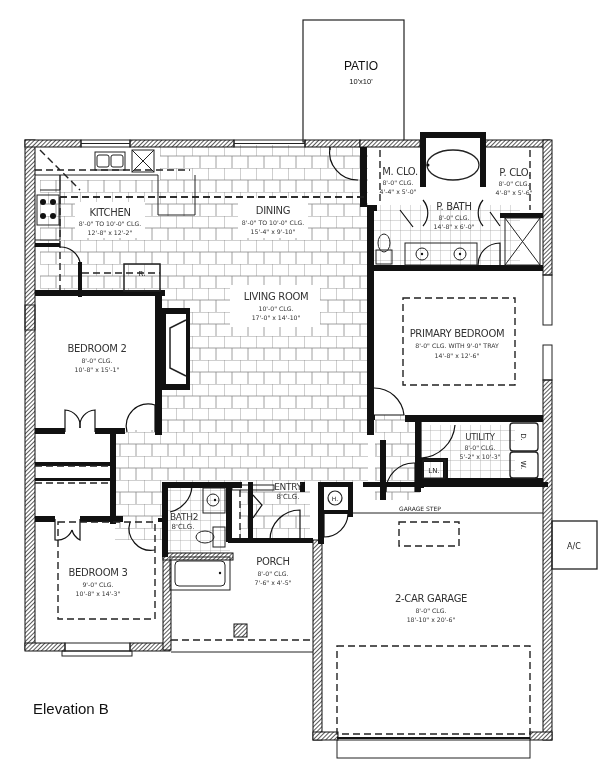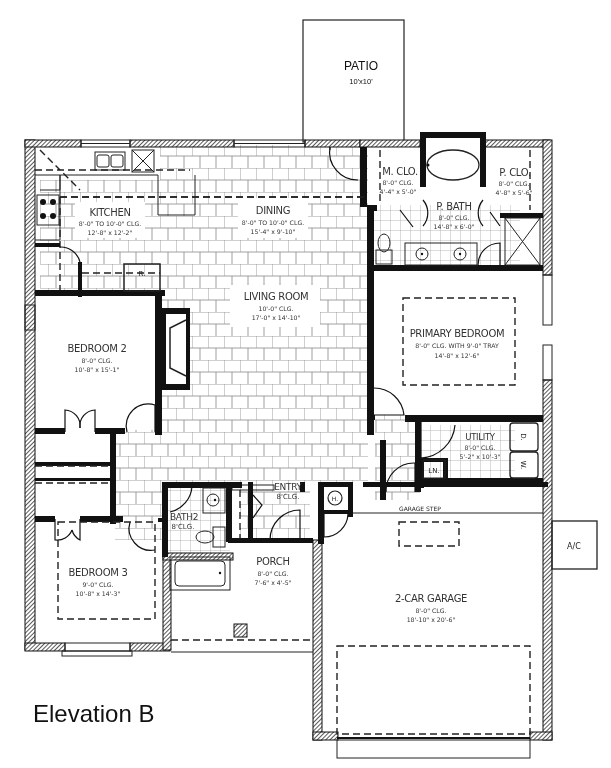--- a/index.html
+++ b/index.html
@@ -3,21 +3,21 @@
 <meta charset="utf-8">
 <style>
   html, body { margin: 0; padding: 0; background: #ffffff; }
   body { width: 611px; height: 768px; overflow: hidden; position: relative; font-family: "Liberation Sans", sans-serif; }
   #plan { position: absolute; left: 0; top: 0; width: 611px; height: 768px; }
   .room-name { font-family: "DejaVu Sans", sans-serif; font-size: 10px; fill: #333; text-anchor: middle; letter-spacing: -0.3px; }
   .room-sub { font-family: "DejaVu Sans", sans-serif; font-size: 6.2px; fill: #333; text-anchor: middle; }
   .patio-name { font-family: "Liberation Sans", sans-serif; font-size: 12px; fill: #111; text-anchor: middle; }
   .patio-sub { font-family: "Liberation Sans", sans-serif; font-size: 7.5px; fill: #111; text-anchor: middle; }
   .small-lbl { font-family: "DejaVu Sans", sans-serif; font-size: 7px; fill: #222; text-anchor: middle; }
-  .caption { position: absolute; left: 33px; top: 700px; font-family: "Liberation Sans", sans-serif; font-size: 24px; color: #111; }
+  .caption { position: absolute; left: 33px; top: 700px; font-family: "Liberation Sans", sans-serif; font-size: 15px; color: #111; }
   .wall { fill: #111; }
   .hatch { fill: url(#hatch); stroke: #111; stroke-width: 1; }
   .thin { fill: none; stroke: #222; stroke-width: 1; }
   .dash { fill: none; stroke: #222; stroke-width: 1.4; stroke-dasharray: 7 4; }
   .door { fill: none; stroke: #111; stroke-width: 1.2; }
 </style>
 </head>
 <body>
 
 <svg id="plan" viewBox="0 0 611 768" xmlns="http://www.w3.org/2000/svg">

